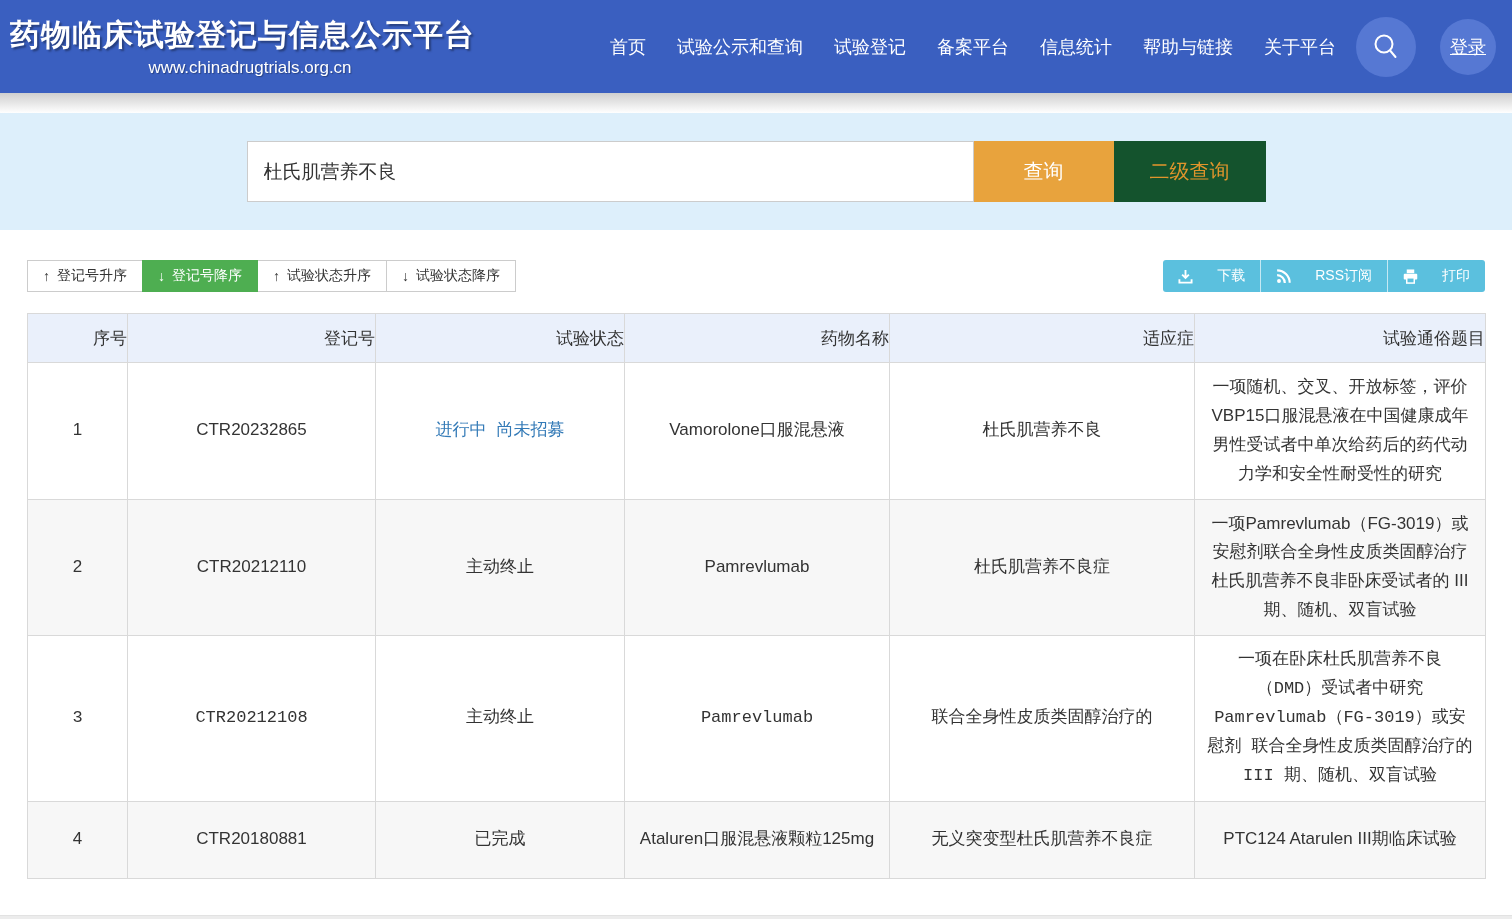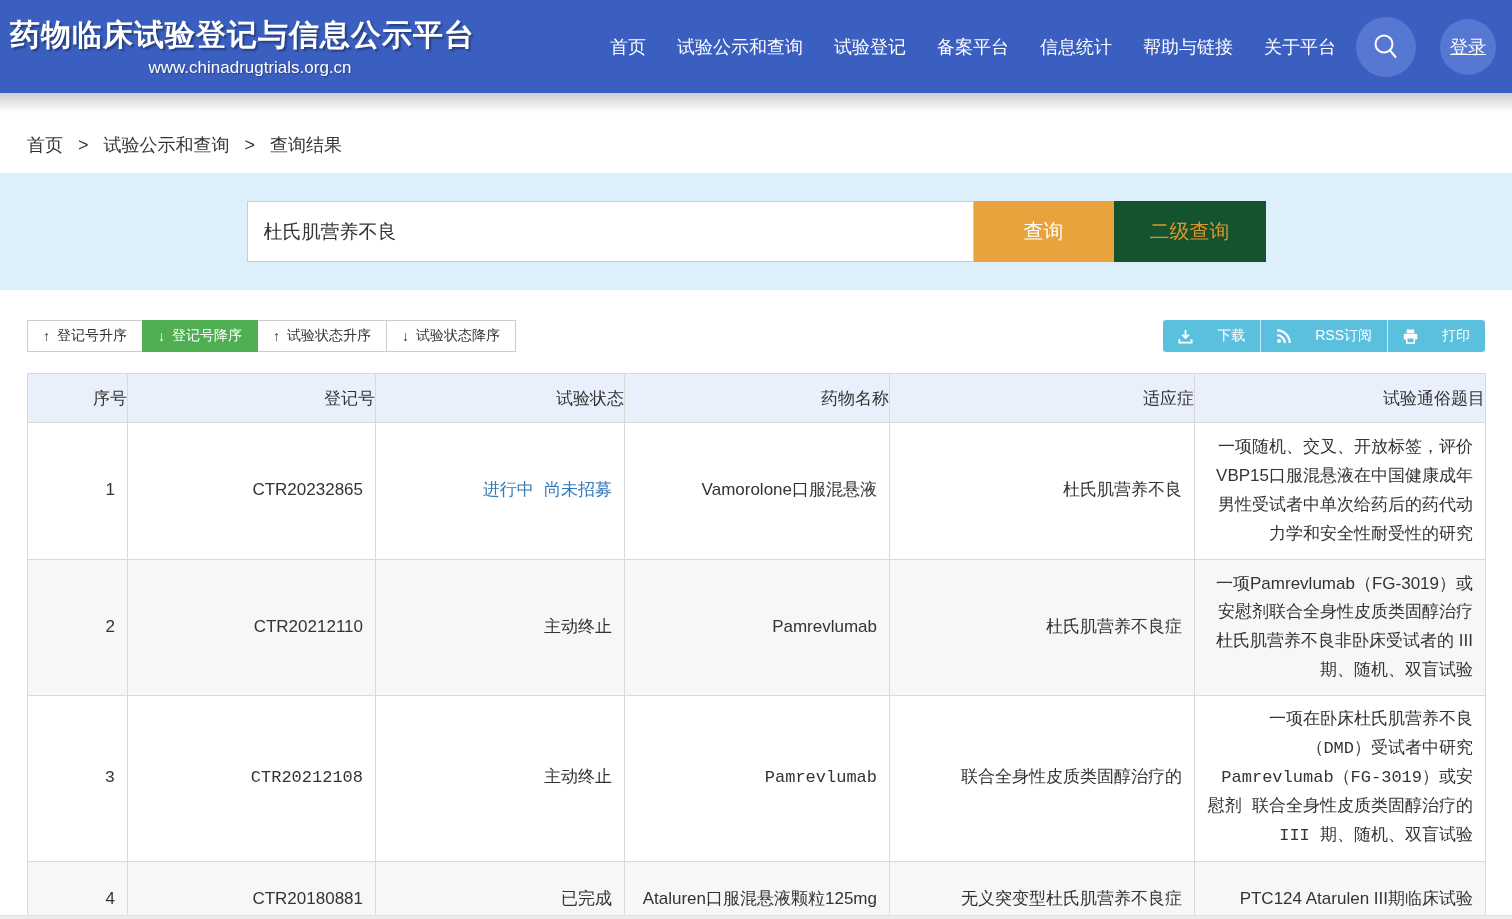--- a/index.html
+++ b/index.html
@@ -51,21 +51,21 @@
                 display:flex; align-items:center; gap:24px; cursor:pointer; font-family:inherit;
                 border-right:1px solid rgba(255,255,255,.65); }
   .action-btn:first-child { border-radius:3px 0 0 3px; }
   .action-btn:last-child  { border-radius:0 3px 3px 0; border-right:none; }
   .action-btn svg { display:block; }
 
   
   table.results { width:1458px; margin:0 27px; border-collapse:collapse; table-layout:fixed; font-size:17px; }
   .results th { background:#eaf0fb; height:49px; font-weight:normal; color:#333;
                 border:1px solid #d9d9d9; text-align:right; }
-  .results td { border:1px solid #d9d9d9; text-align:right; vertical-align:middle;
+  .results td { border:1px solid #d9d9d9; text-align:center; vertical-align:middle;
                 padding:10px 12px; line-height:1.7; color:#333; word-break:break-word; }
   .results tr.alt td { background:#f7f7f7; }
   .r1 td { height:123px; } .r2 td { height:120px; } .r3 td { height:143px;font-family:Liberation Mono, monospace; } .r4 td { height:77px; }
   .status-link { color:#337ab7; cursor:pointer;font-family:Liberation Mono, monospace; }
 
   .footer-strip { position:absolute; left:0; right:0; bottom:0; height:4px;
                   background:#ececec; border-top:1px solid #e2e2e2; }
 </style>
 </head>
 <body>
@@ -91,27 +91,20 @@
         <circle cx="13" cy="12" r="8.5" fill="none" stroke="#fff" stroke-width="2"></circle>
         <line x1="19.5" y1="19" x2="24.5" y2="25" stroke="#fff" stroke-width="2" stroke-linecap="round"></line>
       </svg>
     </div>
     <div class="circle-btn circle-login">
       <span>登录</span>
     </div>
   </header>
   <div class="header-shadow"></div>
 
-  <div class="breadcrumb">
-    <a>首页</a>
-    <span class="sep">&gt;</span>
-    <a>试验公示和查询</a>
-    <span class="sep">&gt;</span>
-    <span class="current">查询结果</span>
-  </div>
 
   <section class="search-section">
     <div class="search-group">
       <input class="search-input" type="text" value="杜氏肌营养不良" style="">
       <button class="btn-query">查询</button>
       <button class="btn-secondary">二级查询</button>
     </div>
   </section>
 
   <div class="toolbar">

